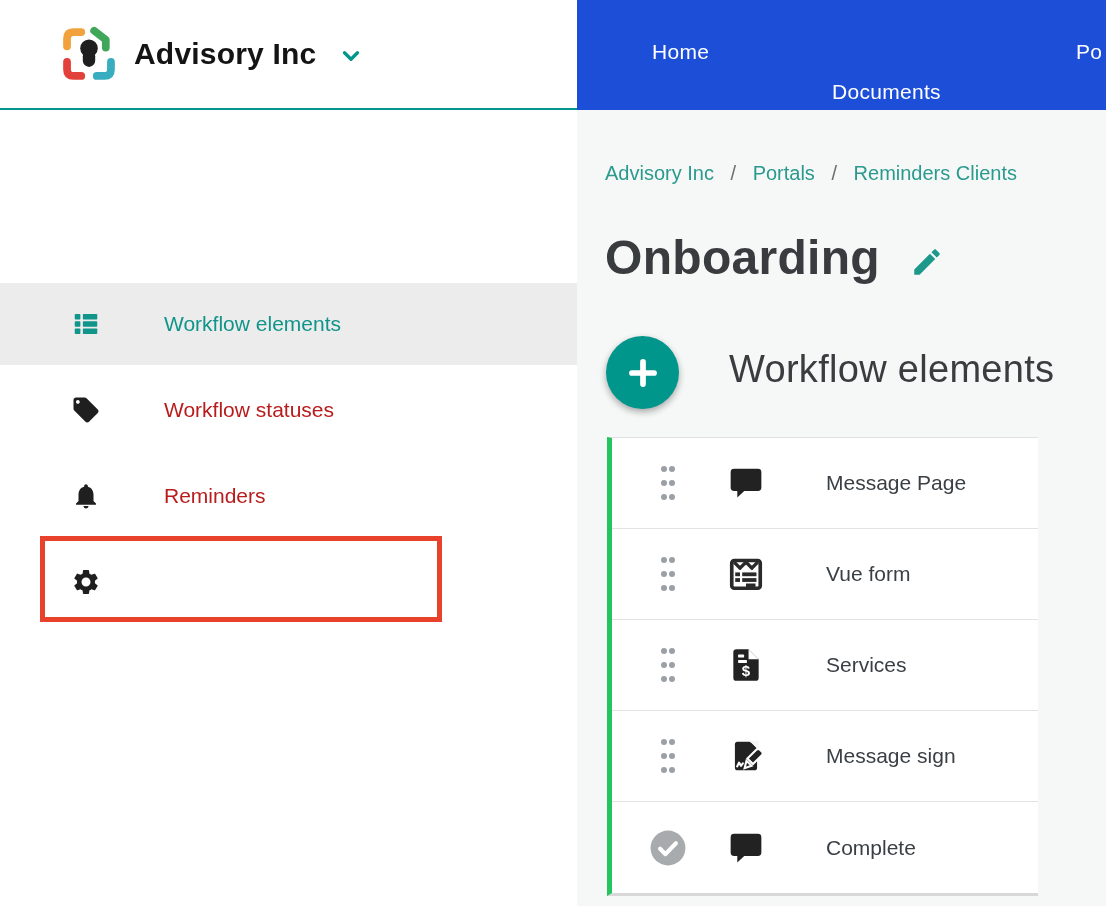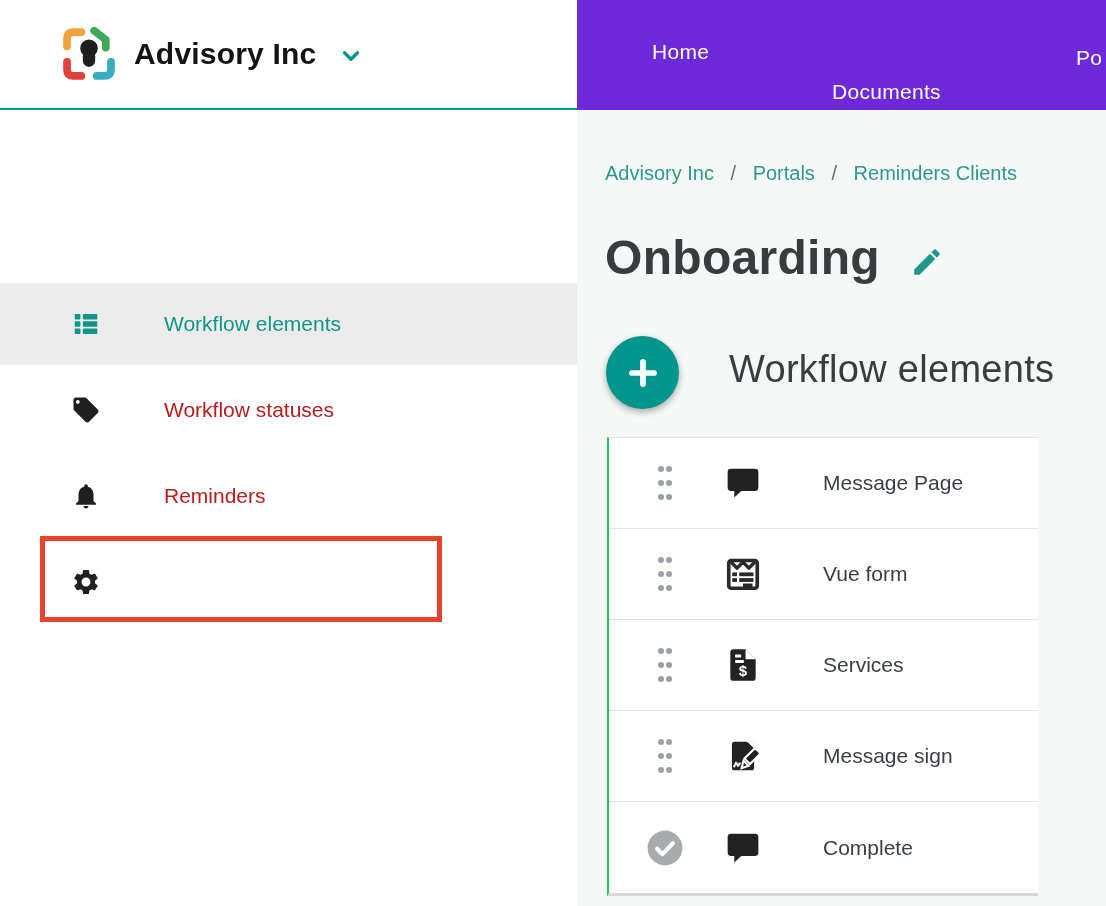--- a/index.html
+++ b/index.html
@@ -25,26 +25,26 @@
   .menu-item .mi-icon svg { width:30px; height:30px; }
   .menu-item .mi-label { margin-left:62px; font-size:21px; color:#b91c1c; }
   .menu-item.selected { background:#ececec; }
   .menu-item.selected .mi-icon { color:#11948a; }
   .menu-item.selected .mi-label { color:#11948a; }
 
   .highlight-box { position:absolute; left:40px; top:536px; width:402px; height:86px;
     border:5px solid #e8412c; pointer-events:none; }
 
   
-  .topbar { position:absolute; left:577px; top:0; width:529px; height:110px; background:#6d28d9; }
+  .topbar { position:absolute; left:577px; top:0; width:529px; height:110px; background:#1d4ed8; }
   .topnav-item { position:absolute; top:40px; font-size:21px; font-weight:500; color:#ffffff;
     letter-spacing:.3px; cursor:pointer; white-space:nowrap; }
   .topnav-item.nav0 { left:75px; }
   .topnav-item.nav1 { left:255px;margin-top:40px; }
-  .topnav-item.nav2 { left:499px;margin-top:6px; }
+  .topnav-item.nav2 { left:499px; }
 
   
   .content { position:absolute; left:577px; top:110px; width:529px; height:796px;
     background:#f6f7f7; overflow:hidden; }
 
   .breadcrumb { position:absolute; left:28px; top:52px; font-size:20px; white-space:nowrap; }
   .crumb { color:#2a9a8e; cursor:pointer; }
   .crumb-sep { color:#6a7170; margin:0 11px; }
 
   .page-title-row { position:absolute; left:28px; top:120px; display:flex; align-items:center; }
@@ -52,21 +52,21 @@
   .edit-pencil { width:34px; height:34px; margin-left:30px; margin-top:8px; cursor:pointer; }
 
   .fab { position:absolute; left:29px; top:226px; width:73px; height:73px; border-radius:50%;
     background:#00968b; border:none; display:flex; align-items:center; justify-content:center;
     box-shadow:0 3px 7px rgba(0,0,0,.33); cursor:pointer; }
   .fab svg { width:38px; height:38px; }
   .section-heading { position:absolute; left:152px; top:238px; font-size:38px;
     font-weight:300; color:#3a3d3f; letter-spacing:.3px; }
 
   .element-list { position:absolute; left:30px; top:327px; width:431px; background:#000000;
-    border-top:1px solid #e1e1e1; border-left:2px solid #22c55e; border-bottom:3px solid #d8d8d8; }
+    border-top:1px solid #e1e1e1; border-left:5px solid #22c55e; border-bottom:3px solid #d8d8d8; }
   .element-row { height:91px; display:flex; align-items:center; border-bottom:1px solid #e3e3e3; background:#fff; }
   .element-row:last-child { border-bottom:none; }
   .row-lead { width:112px; display:flex; align-items:center; justify-content:center; flex:0 0 auto; }
   .drag-handle { width:26px; height:44px; cursor:grab; }
   .done-check { width:38px; height:38px; }
   .row-icon { width:44px; display:flex; align-items:center; justify-content:center; flex:0 0 auto; }
   .row-icon svg { width:38px; height:38px; }
   .row-label { margin-left:58px; font-size:21px; color:#3a3f44; }
 </style>
 </head>

